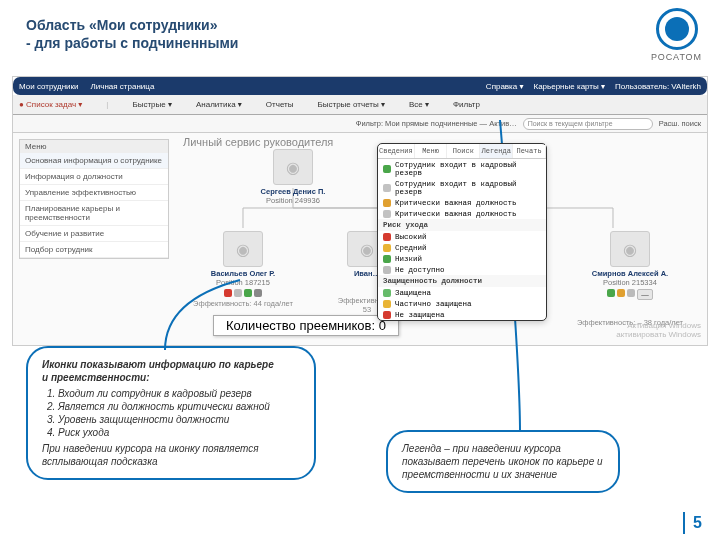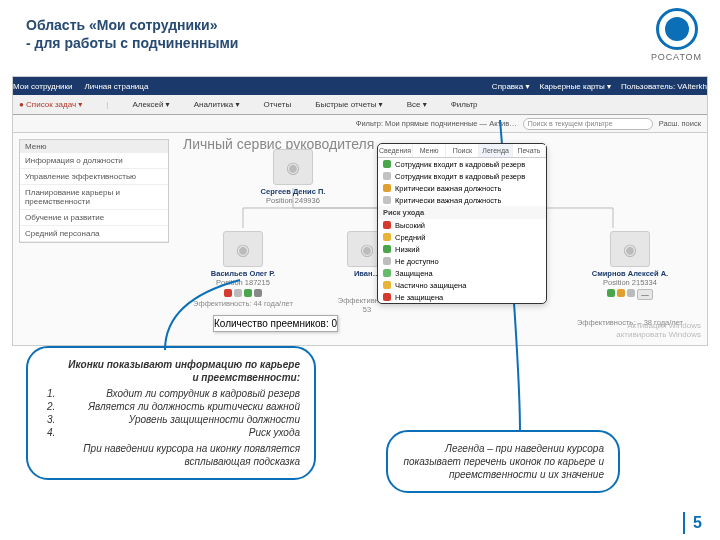--- a/index.html
+++ b/index.html
@@ -57,22 +57,23 @@
     border: 1px solid #ccc;
     background: #fff;
   }
   .topbar {
     background: #1b3a6b;
     height: 18px;
     display: flex;
     align-items: center;
     color: #fff;
     font-size: 8px;
-    padding: 0 0;
+    padding: 0 6px;
     gap: 12px;
+    border-radius: 7px;
   }
   .topbar .right { margin-left: auto; display:flex; gap:10px; }
   .toolbar {
     background: #f0f0f0;
     border-bottom: 1px solid #aaa;
     height: 20px;
     display: flex;
     align-items: center;
     padding: 0 6px;
     gap: 24px;
@@ -112,21 +113,21 @@
     border:1px solid #ccc;
     font-size: 8px;
   }
   .sidemenu-title {
     background:#eee; padding:2px 5px; color:#555;
   }
   .sidemenu-item { padding:3px 5px; border-bottom:1px solid #eee; color:#555; }
   .sidemenu-item.sel { background:#f2f6fb; }
   .personal-title {
     position:absolute; top:3px; left:170px;
-    font-size:14px; color:#888;
+    font-size:11px; color:#888;
   }
   .card {
     position:absolute;
     width: 110px;
     text-align:center;
     font-size:7.5px;
     color:#444;
   }
   .avatar {
     width:40px; height:36px;
@@ -145,49 +146,49 @@
   .legendbox {
     position:absolute;
     top: 10px; right: 160px;
     width: 170px;
     background:#fff;
     border:1px solid #333;
     border-radius:5px;
     font-size:7.5px;
     z-index:10;
     box-shadow: 0 2px 6px rgba(0,0,0,0.2);
+    font-family: Liberation Mono, monospace;
   }
   .legend-tabs {
     display:flex; border-bottom:1px solid #ccc;
     font-size:7px;
   }
   .legend-tab { flex:1; text-align:center; padding:3px 1px; color:#555; border-right:1px solid #eee; }
   .legend-tab.active { background:#f0f4fa; }
   .legend-row { display:flex; align-items:center; gap:4px; padding:1.5px 5px; }
   .legend-group { padding:2px 5px; color:#444; font-weight:bold; background:#f7f7f7; }
   .sw { width:8px; height:8px; border-radius:2px; flex-shrink:0; }
   .tooltip-sm {
     position:absolute;
     background:#fff;
     border:1px solid #aaa;
-    padding:2px 0;
-    font-size:10px;
+    padding:2px 12px;
+    font-size:13px;
     box-shadow:1px 1px 3px rgba(0,0,0,0.2);
   }
   .callout {
     position:absolute;
     background:#fff;
     border:2px solid #0b6fb7;
     border-radius:22px;
     padding:10px 14px;
     font-size:10px;
     color:#333;
     font-style:italic;
     line-height:1.3;
-    text-align:right;
   }
   .callout b { font-style:italic; font-weight:bold; }
   .pagenum {
     position:absolute;
     bottom:8px; right:18px;
     font-size:16px;
     color:#0b6fb7;
     font-weight:bold;
   }
   .pagenum::before {
@@ -229,44 +230,45 @@
     <span class="right">
       <span>Справка ▾</span>
       <span>Карьерные карты ▾</span>
       <span>Пользователь: VAlterkh</span>
     </span>
   </div>
 
   <div class="toolbar">
     <span style="color:#b03a2e">● Список задач ▾</span>
     <span class="sep">|</span>
-    <span>Алексей ▾</span>
+    <span>Быстрые ▾</span>
     <span>Аналитика ▾</span>
     <span>Отчеты</span>
     <span>Быстрые отчеты ▾</span>
     <span>Все ▾</span>
     <span>Фильтр</span>
   </div>
 
   <div class="filter-row">
     <span>Фильтр: Мои прямые подчиненные — Актив…</span>
     <span class="searchbox">Поиск в текущем фильтре</span>
     <span>Расш. поиск</span>
   </div>
 
   <div class="workspace">
     <div class="personal-title">Личный сервис руководителя</div>
 
     <div class="sidemenu">
       <div class="sidemenu-title">Меню</div>
+      <div class="sidemenu-item sel">Основная информация о сотруднике</div>
       <div class="sidemenu-item">Информация о должности</div>
       <div class="sidemenu-item">Управление эффективностью</div>
       <div class="sidemenu-item">Планирование карьеры и преемственности</div>
       <div class="sidemenu-item">Обучение и развитие</div>
-      <div class="sidemenu-item">Средний персонала</div>
+      <div class="sidemenu-item">Подбор сотрудник</div>
     </div>
 
     <svg class="svgline" style="left:160px; top:0; width:540px; height:210px">
       <path d="M120 55 v20 h-50 v20 M120 75 h95 v20 M120 75 h320 v20" stroke="#bbb" fill="none"></path>
     </svg>
 
     <div class="card" style="left:225px; top:16px">
       <div class="avatar">◉</div>
       <div class="name">Сергеев Денис П.</div>
       <div class="pos">Position 249936</div>
@@ -341,20 +343,21 @@
             <span>Средний</span>
           </div>
           <div class="legend-row">
             <span class="sw" style="background: rgb(74, 166, 74);"></span>
             <span>Низкий</span>
           </div>
           <div class="legend-row">
             <span class="sw" style="background: rgb(189, 189, 189);"></span>
             <span>Не доступно</span>
           </div>
+          <div class="legend-group">Защищенность должности</div>
           <div class="legend-row">
             <span class="sw" style="background: rgb(102, 187, 106);"></span>
             <span>Защищена</span>
           </div>
           <div class="legend-row">
             <span class="sw" style="background: rgb(233, 180, 53);"></span>
             <span>Частично защищена</span>
           </div>
           <div class="legend-row">
             <span class="sw" style="background: rgb(213, 58, 47);"></span>

